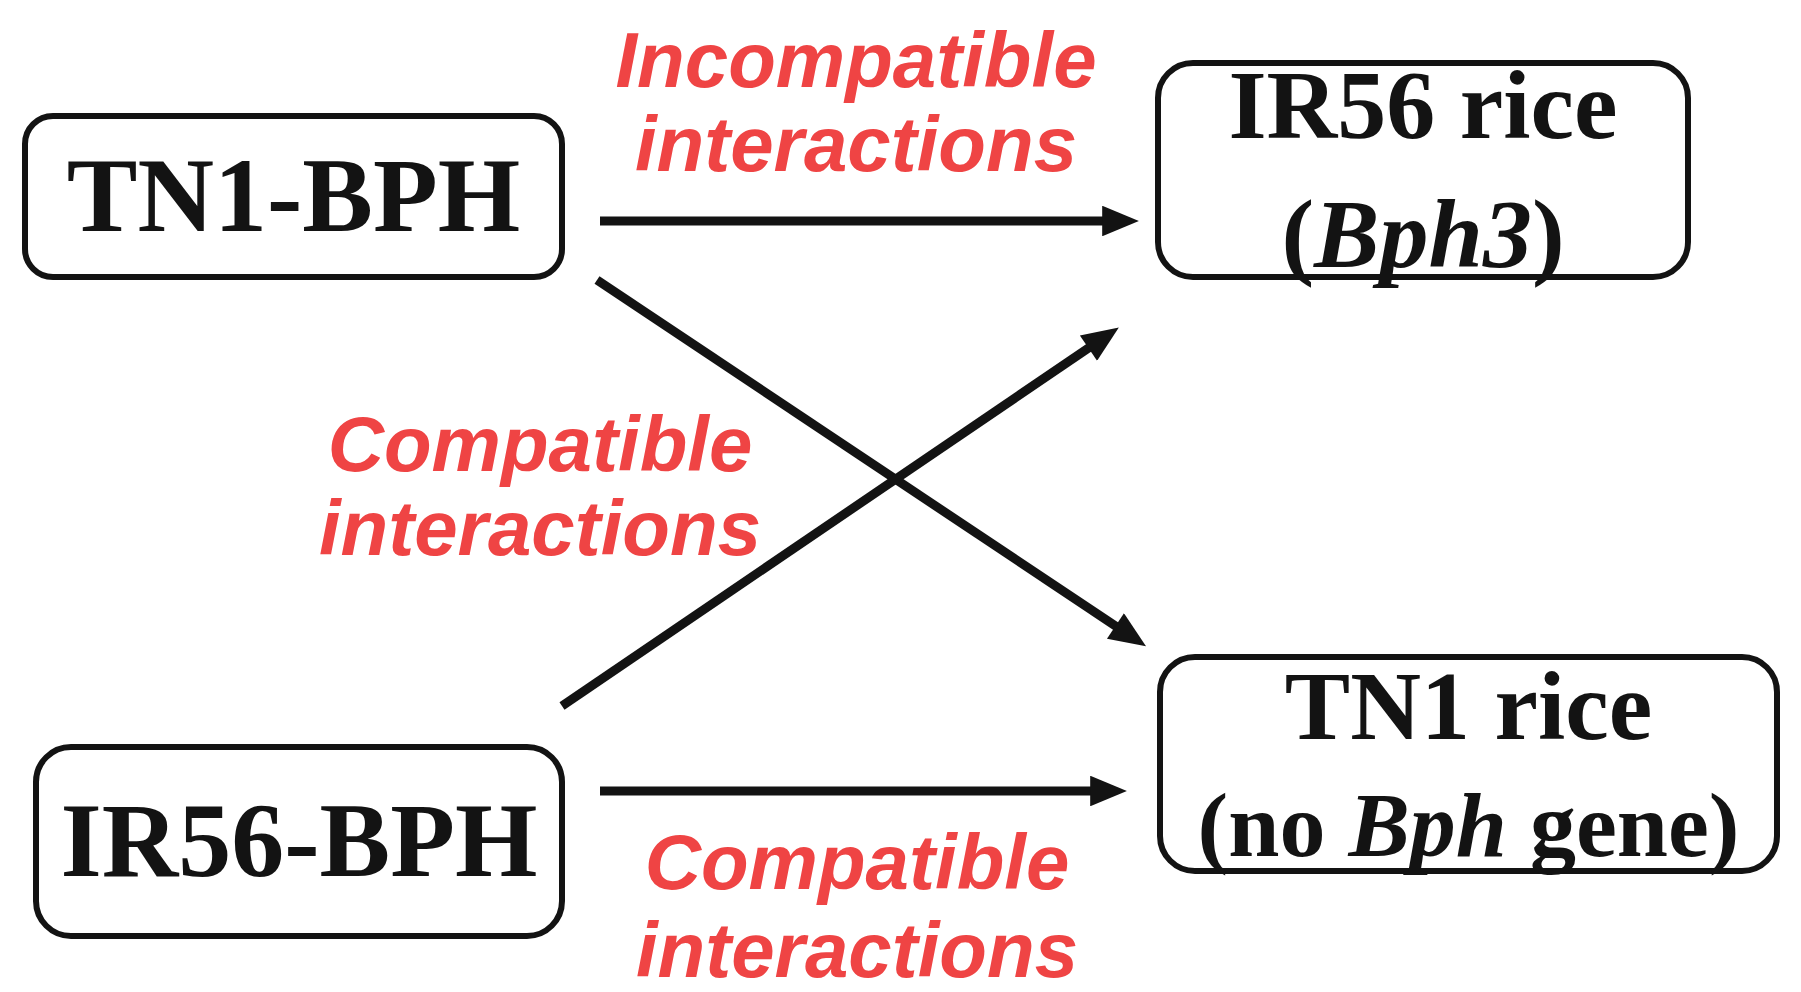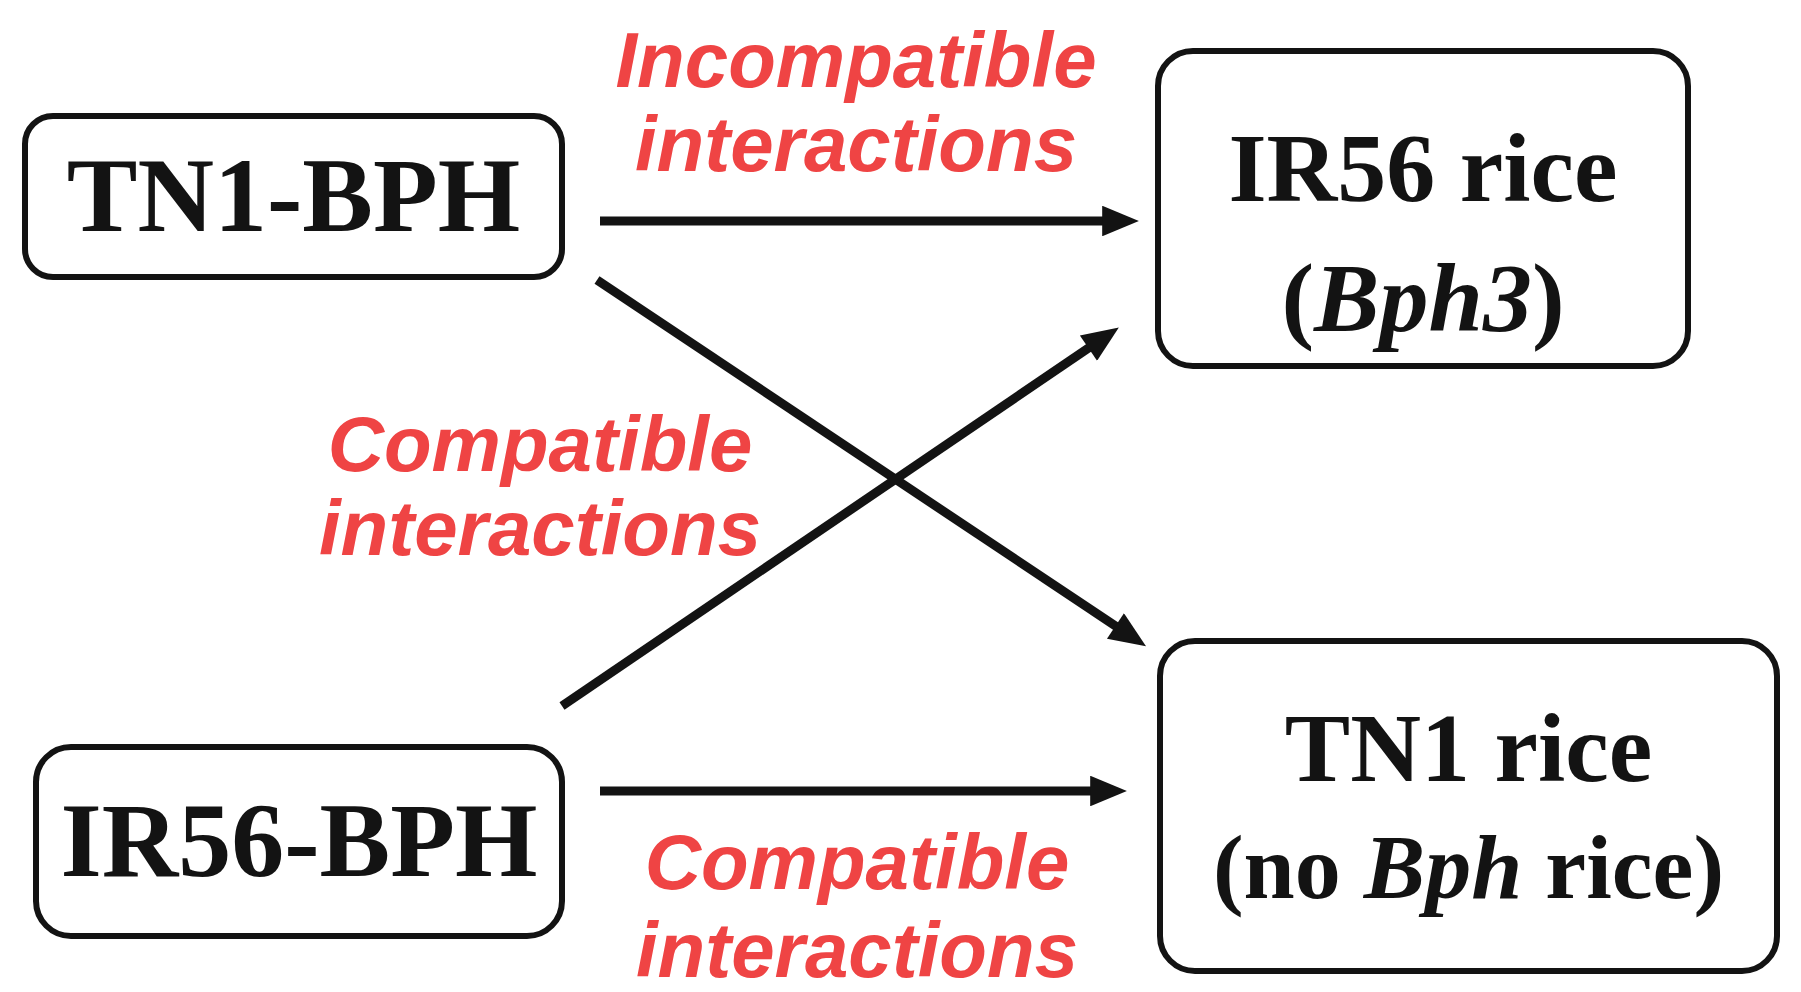--- a/index.html
+++ b/index.html
@@ -34,22 +34,22 @@
     flex-direction: column;
     align-items: center;
     justify-content: center;
     text-align: center;
     font-family: "Liberation Serif", serif;
     font-weight: bold;
     line-height: 1.1;
   }
   .node-tn1-bph   { left: 22px;  top: 113px; width: 543px; height: 167px; font-size: 106px; border-radius: 31px; }
   .node-ir56-bph  { left: 33px;  top: 710px; width: 532px; height: 195px; font-size: 106px; margin-top: 34px; }
-  .node-ir56-rice { left: 1155px; top: 48px;  width: 536px; height: 321px; font-size: 98px; line-height: 1.32; justify-content: flex-end; }
-  .node-tn1-rice  { left: 1157px; top: 638px; width: 623px; height: 336px; font-size: 98px; line-height: 1.24; }
+  .node-ir56-rice { left: 1155px; top: 60px;  width: 536px; height: 220px; font-size: 98px; line-height: 1.32; }
+  .node-tn1-rice  { left: 1157px; top: 654px; width: 623px; height: 220px; font-size: 98px; line-height: 1.24; }
   .node-tn1-rice .sub { font-size: 92px; }
   .gene { font-style: italic; }
   .edge-label {
     position: absolute;
     text-align: center;
     font-family: "Liberation Sans", sans-serif;
     font-weight: bold;
     font-style: italic;
     font-size: 78px;
     color: #ef4444;
@@ -83,21 +83,21 @@
     <span>IR56-BPH</span>
   </div>
 
   <div class="node node-ir56-rice">
     <span>IR56 rice</span>
     <span class="sub"><span>(</span><span class="gene">Bph3</span><span>)</span></span>
   </div>
 
   <div class="node node-tn1-rice">
     <span>TN1 rice</span>
-    <span class="sub"><span>(no </span><span class="gene">Bph</span><span> rice)</span></span>
+    <span class="sub"><span>(no </span><span class="gene">Bph</span><span> gene)</span></span>
   </div>
 
   <div class="edge-label edge-label-incompatible">
     <div>Incompatible</div>
     <div>interactions</div>
   </div>
 
   <div class="edge-label edge-label-compatible-mid">
     <div>Compatible</div>
     <div>interactions</div>

